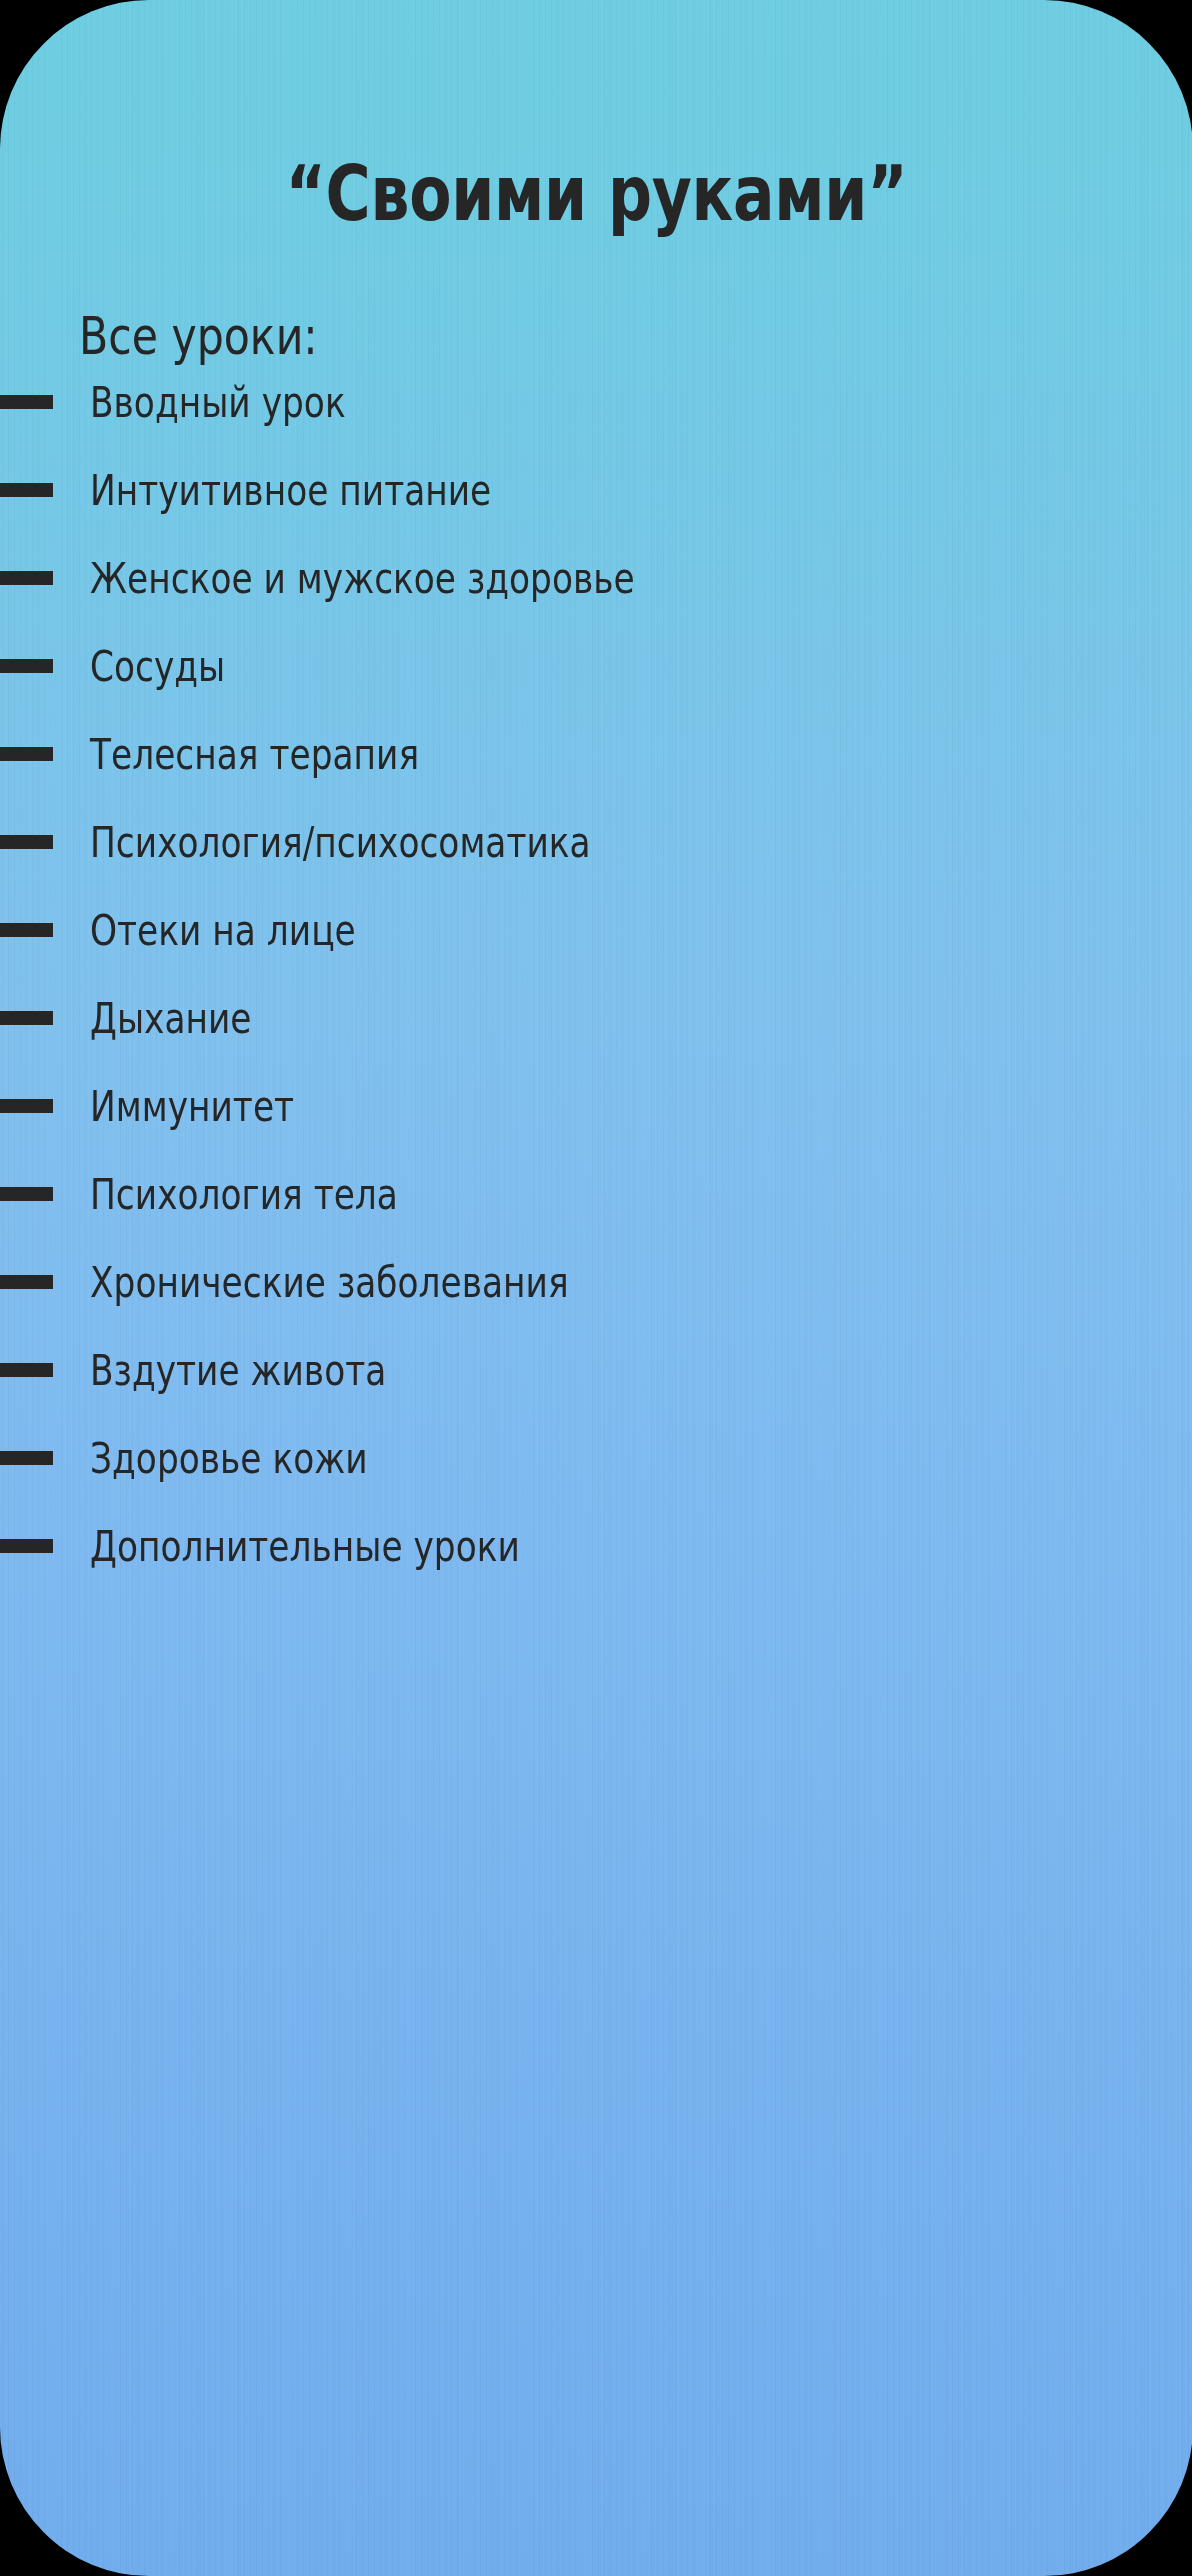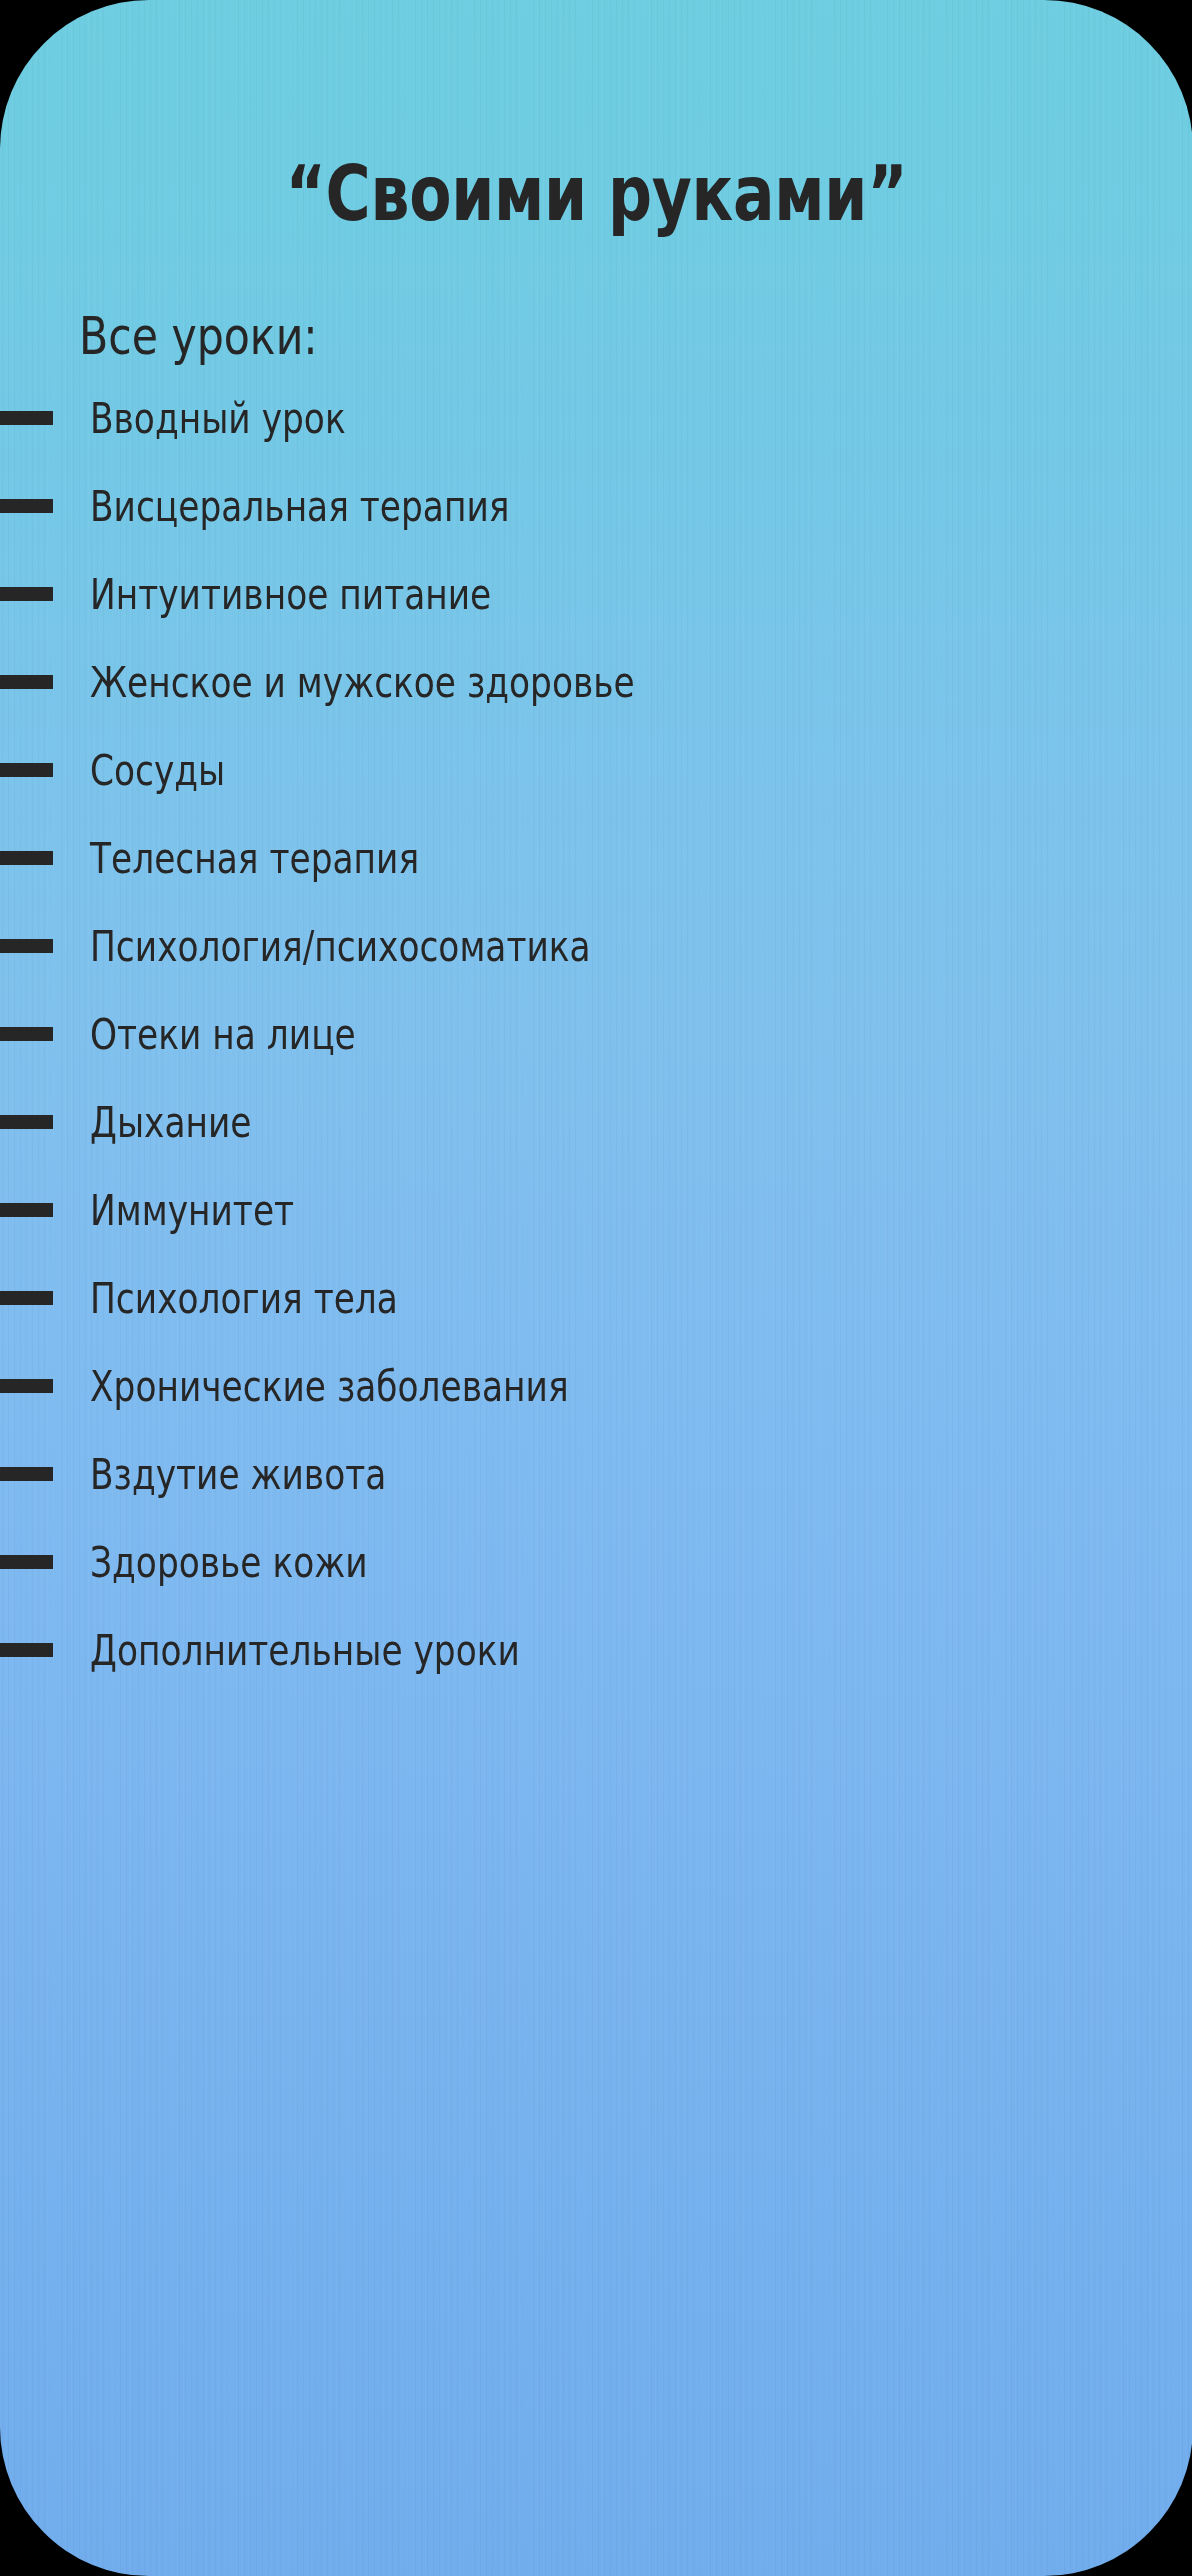--- a/index.html
+++ b/index.html
@@ -103,21 +103,21 @@
     letter-spacing: 0px;
     transform: scaleX(0.82);
     transform-origin: left center;
     white-space: nowrap;
   }
 
   
   #lesson-list {
     position: absolute;
     left: 0;
-    top: 374px;
+    top: 358px;
     width: 1193px;
     list-style: none;
     margin: 0;
     padding: 0;
   }
   .lesson-row {
     position: relative;
     height: 88px;
     display: flex;
     align-items: center;
@@ -159,24 +159,20 @@
 
     <h2 id="subtitle" style="color: rgb(38, 38, 38);">Все уроки:</h2>
 
     <ul id="lesson-list">
         <li class="lesson-row">
           <span class="dash" style="background: rgb(38, 38, 38);"></span>
           <span class="lesson-label" style="color: rgb(38, 38, 38);">Вводный урок</span>
         </li>
         <li class="lesson-row">
           <span class="dash" style="background: rgb(38, 38, 38);"></span>
-          <span class="lesson-label" style="color: rgb(38, 38, 38);">Висцеральная терапия</span>
-        </li>
-        <li class="lesson-row">
-          <span class="dash" style="background: rgb(38, 38, 38);"></span>
           <span class="lesson-label" style="color: rgb(38, 38, 38);">Интуитивное питание</span>
         </li>
         <li class="lesson-row">
           <span class="dash" style="background: rgb(38, 38, 38);"></span>
           <span class="lesson-label" style="color: rgb(38, 38, 38);">Женское и мужское здоровье</span>
         </li>
         <li class="lesson-row">
           <span class="dash" style="background: rgb(38, 38, 38);"></span>
           <span class="lesson-label" style="color: rgb(38, 38, 38);">Сосуды</span>
         </li>

